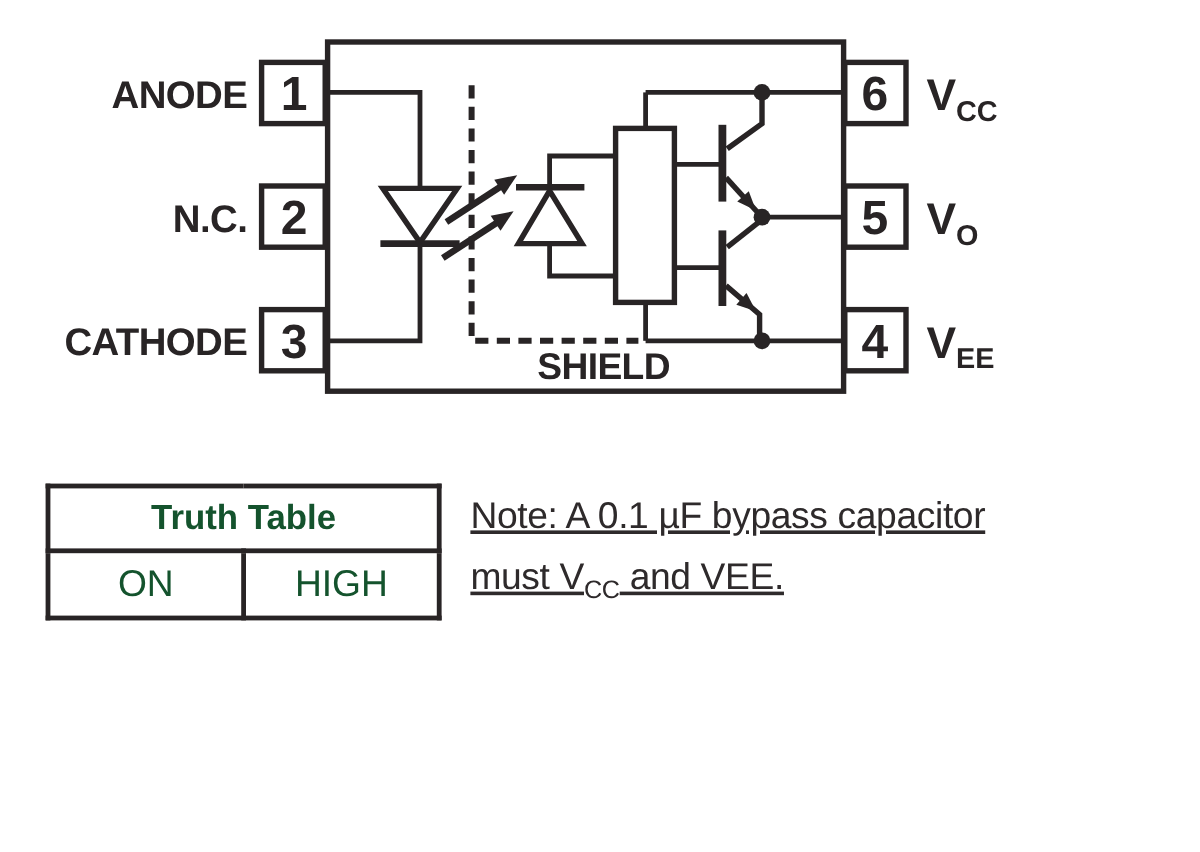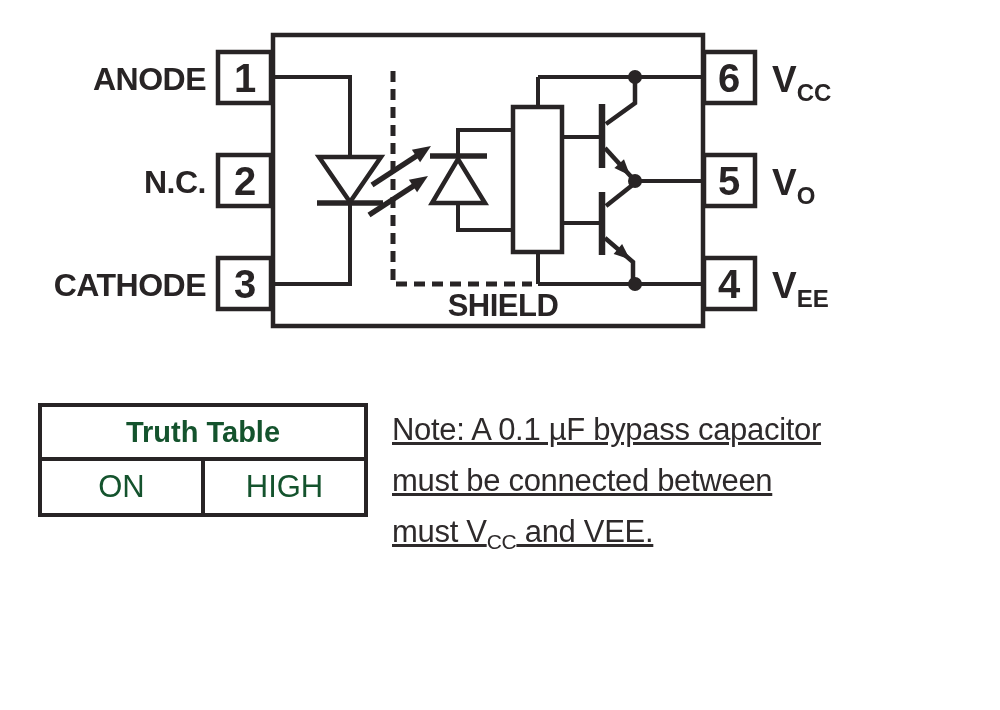--- a/index.html
+++ b/index.html
@@ -161,17 +161,16 @@
     <tr>
       <td>ON</td>
       <td>HIGH</td>
     </tr>
   </tbody>
     </table>
 
   
   <div class="note">
     <div>Note: A 0.1 µF bypass capacitor</div>
-    <div>must be connected between</div>
     <div><span>must V</span><span class="sub">CC</span><span> and VEE.</span></div>
   </div>
 
 </div>
 
 </body></html>

